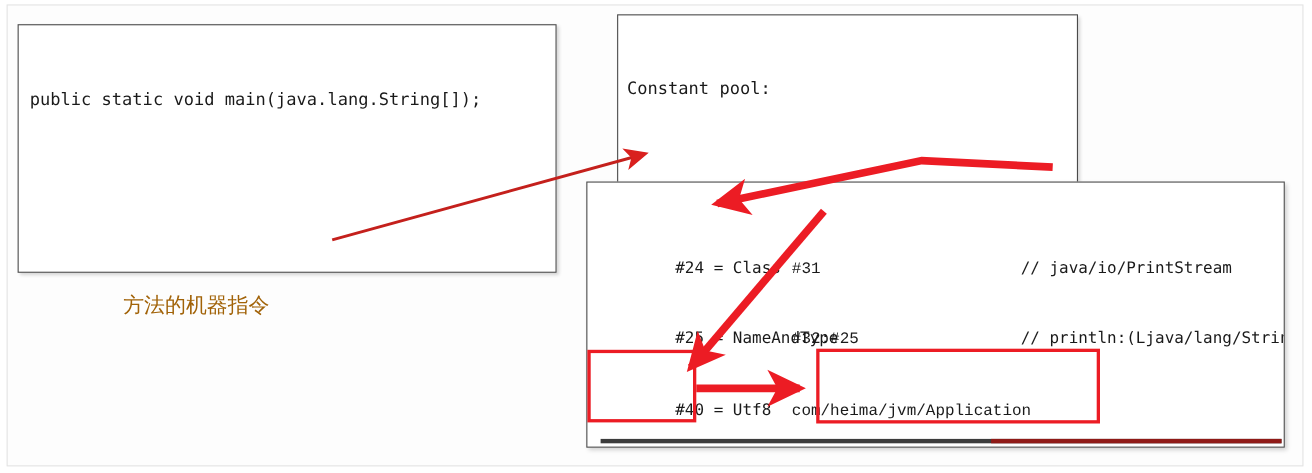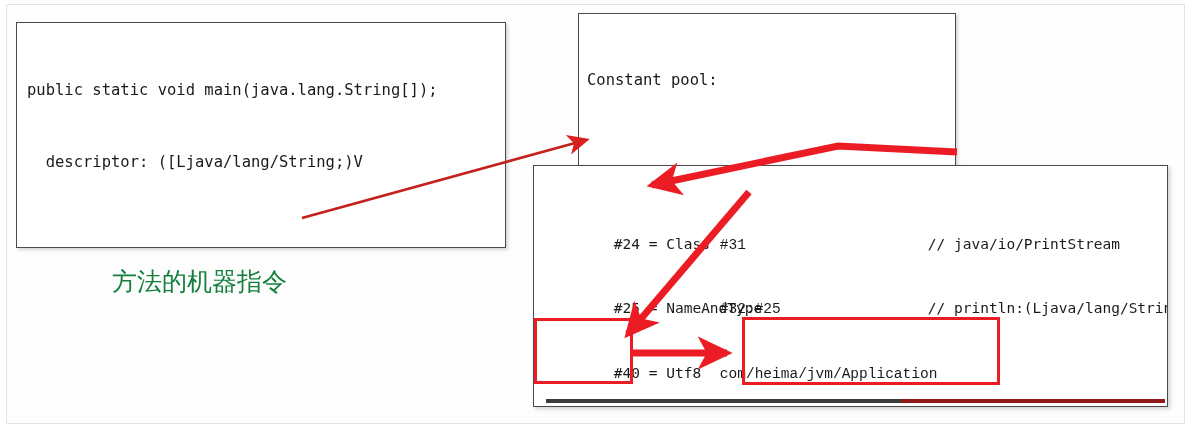--- a/index.html
+++ b/index.html
@@ -56,30 +56,30 @@
     font-size: 15.5px;
     line-height: 24px;
     letter-spacing: 0px;
   }
   #code-box .lines div { height: 24px; }
 
   
   #caption {
     position: absolute;
     left: 112px; top: 265px;
-    font-size: 25px;
-    color: #15803d;
+    font-size: 19px;
+    color: #a16207;
     font-family: "DejaVu Sans", sans-serif;
     white-space: nowrap;
   }
 
   
   #pool-box {
-    left: 578px; top: 13px;
-    width: 378px; height: 155px;
+    left: 561px; top: 13px;
+    width: 419px; height: 155px;
   }
   #pool-box .lines {
     position: absolute;
     left: 8px; top: 6px;
     font-size: 15.5px;
     line-height: 24px;
   }
   #pool-box .prow { height: 24px; display: block; }
   #pool-box .pidx { display: inline-block; width: 196px; }
 
@@ -135,21 +135,20 @@
 </head>
 <body>
 
 <div id="page">
 
   <div class="page-frame"></div>
 
   <div class="panel" id="code-box">
     <div class="mono lines">
       <div>public static void main(java.lang.String[]);</div>
-      <div>  descriptor: ([Ljava/lang/String;)V</div>
       
       
       
       
       
       
     </div>
   </div>
 
   <div id="caption">方法的机器指令</div>

